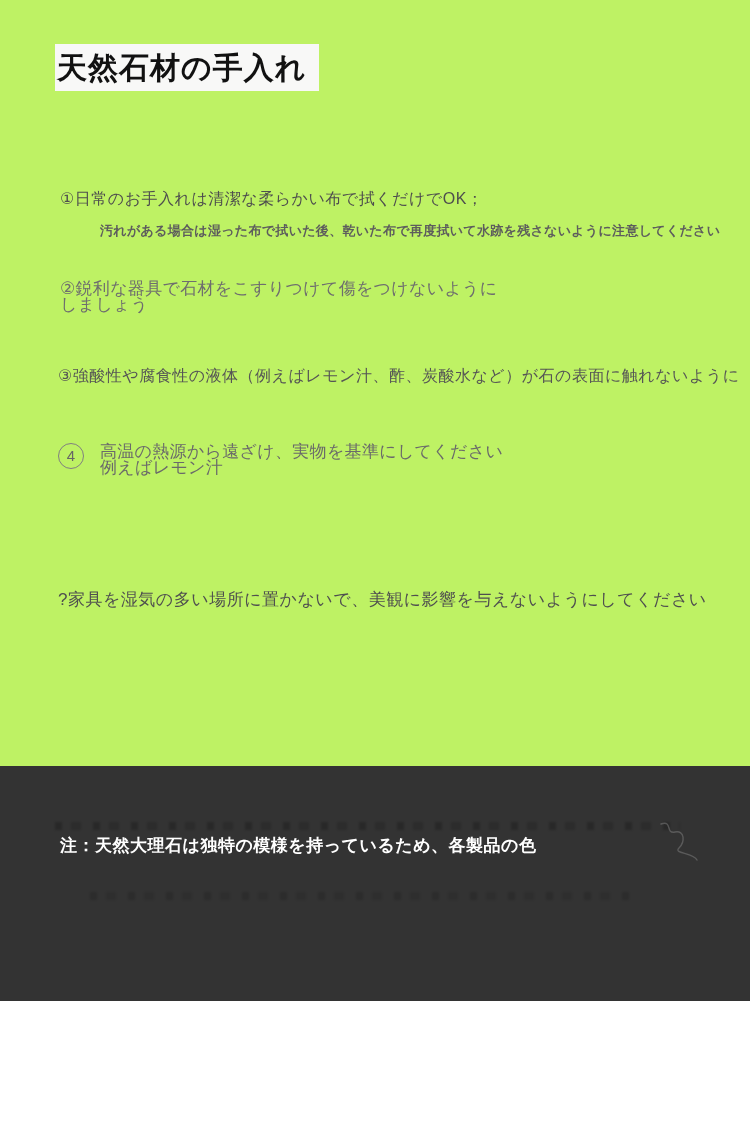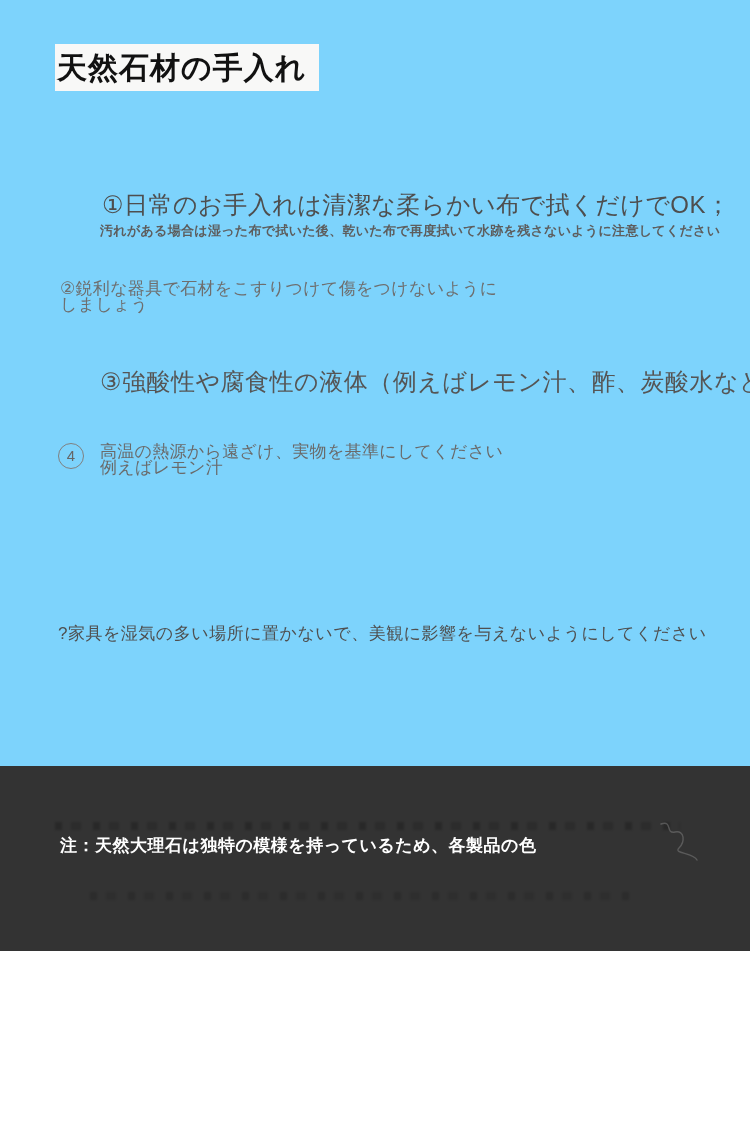--- a/index.html
+++ b/index.html
@@ -14,21 +14,21 @@
     height: 1124px;
     margin: 0 auto;
     background: #ffffff;
     overflow: hidden;
   }
   .main-panel {
     position: absolute;
     left: 0; top: 0;
     width: 750px;
     height: 870px;
-    background: #7dd3fc;
+    background: #bef264;
   }
   .title-patch {
     position: absolute;
     left: 55px; top: 44px;
     width: 264px; height: 47px;
     background: #f8f8f7;
   }
   .page-title {
     position: absolute;
     left: 57px; top: 48px;
@@ -38,24 +38,23 @@
     color: #111111;
     white-space: nowrap;
     margin: 0;
   }
   .care-line {
     position: absolute;
     white-space: nowrap;
     margin: 0;
   }
   .item-large {
-    font-size: 24px;
+    font-size: 16px;
     color: #4e4e4e;
     letter-spacing: 0.5px;
-    margin-left: 42px;
   }
   .item-note {
     font-size: 13px;
     color: #5d5d5d;
     letter-spacing: 0.3px;
   }
   .item-small-blur {
     font-size: 17px;
     line-height: 16px;
     color: #6e6e6e;
@@ -76,21 +75,21 @@
     box-sizing: border-box;
     color: #666666;
     font-size: 15px;
     line-height: 23px;
     text-align: center;
   }
   .footer-band {
     position: absolute;
     left: 0; top: 766px;
     width: 750px;
-    height: 185px;
+    height: 235px;
     background: #333333;
   }
   .footer-line1 {
     position: absolute;
     left: 60px; top: 68px;
     font-size: 17px;
     font-weight: 700;
     letter-spacing: 0.5px;
     color: #ffffff;
     white-space: nowrap;
@@ -144,21 +143,21 @@
 
     <p class="care-line item-large" style="left:58px; top:366px; color:#555555;">③強酸性や腐食性の液体（例えばレモン汁、酢、炭酸水など）が石の表面に触れないように</p>
 
     <div class="circle-marker">4</div>
     <div class="care-line item-small-blur" style="left:100px; top:444px; filter:blur(0.3px); color:#6a6a6a;">
       <div>高温の熱源から遠ざけ、実物を基準にしてください</div>
       <div>例えばレモン汁</div>
     </div>
 
 
-    <p class="care-line item-medium" style="left:58px; top:622px;">?家具を湿気の多い場所に置かないで、美観に影響を与えないようにしてください</p>
+    <p class="care-line item-medium" style="left:58px; top:588px;">?家具を湿気の多い場所に置かないで、美観に影響を与えないようにしてください</p>
 
   </div>
 
   <div class="footer-band">
 
     <div class="ghost-row ghost-row-1"></div>
 
     <p class="footer-line1">注：天然大理石は独特の模様を持っているため、各製品の色</p>
 
     <div class="ghost-row ghost-row-2"></div>

